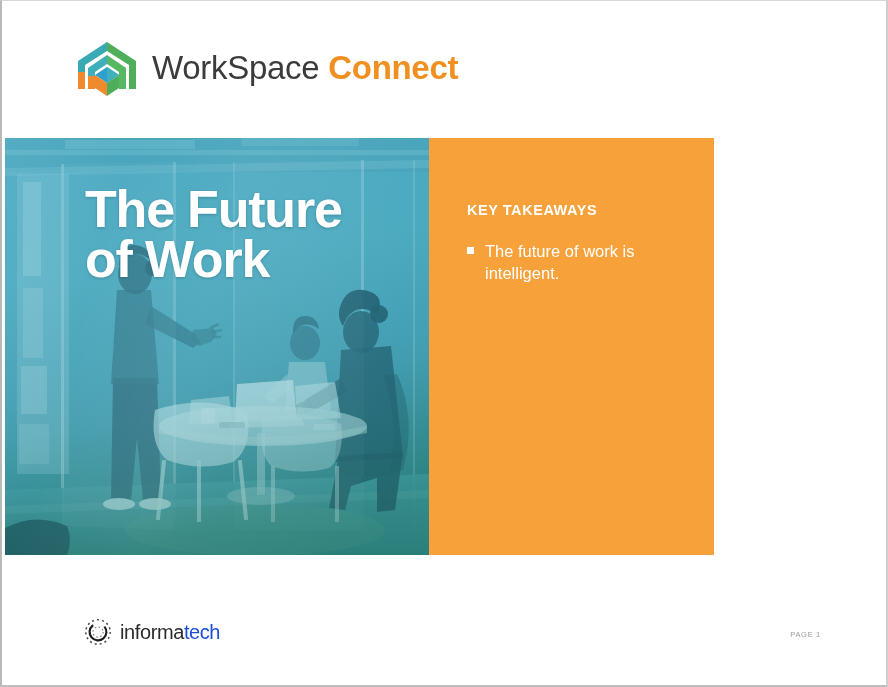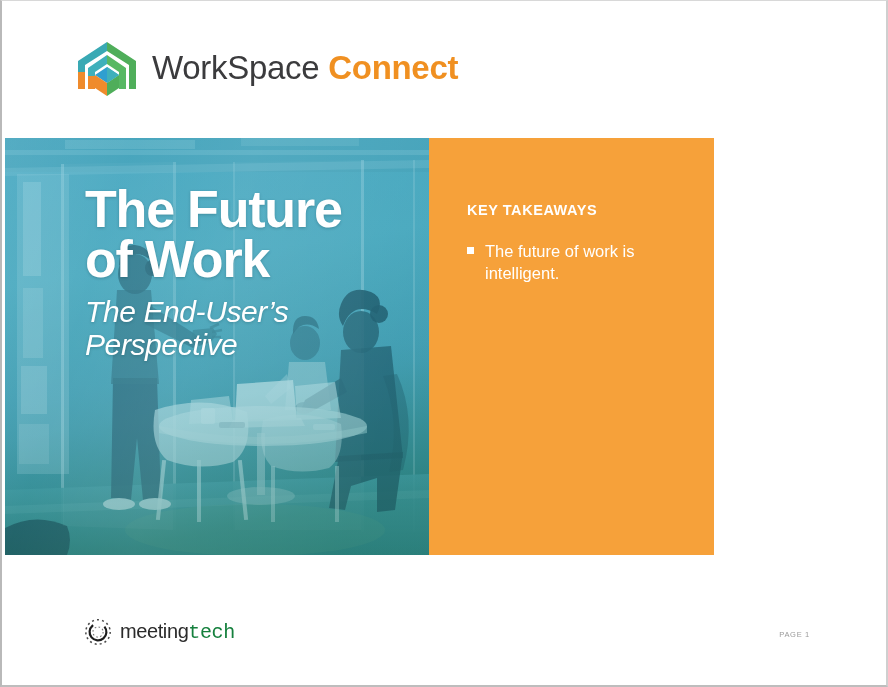--- a/index.html
+++ b/index.html
@@ -168,25 +168,25 @@
     gap: 7px;
   }
   .informa-mark { width: 30px; height: 30px; display:block; }
   .informa-text {
     font-size: 20px;
     letter-spacing: -0.4px;
     line-height: 1;
     white-space: nowrap;
   }
   .informa-word1 { color: #2b2b2b; font-weight: 400; }
-  .informa-word2 { color: #15803d; font-weight: 400; font-family: Liberation Mono, monospace; }
+  .informa-word2 { color: #1d4ed8; font-weight: 400; }
 
   .page-number {
     position: absolute;
-    right: 76px;
+    right: 65px;
     top: 629px;
     color: #9a9a9a;
     font-size: 7.5px;
     letter-spacing: 0.7px;
     font-weight: 400;
   }
 </style>
 </head>
 <body>
 
@@ -352,22 +352,20 @@
         <rect x="0" y="0" width="424" height="417" fill="url(#glassSheen)"></rect>
         <path d="M58 26 L168 24 L168 392 L58 388 Z" fill="#ffffff" opacity="0.06"></path>
         <path d="M230 24 L356 22 L356 392 L230 392 Z" fill="#ffffff" opacity="0.04"></path>
 
         <rect x="0" y="0" width="424" height="417" fill="url(#tealWash)"></rect>
       </svg>
 
       <div class="hero-copy">
         <h1 class="hero-title">The Future
 of Work</h1>
-        <h2 class="hero-subtitle">The End-User’s
-Perspective</h2>
       </div>
     </div>
 
     <div class="hero-panel">
       <div class="takeaways">
         <div class="takeaways-heading">KEY TAKEAWAYS</div>
         <ul class="takeaway-list">
           <li class="takeaway-item">
             <span class="takeaway-bullet"></span>
             <span>The future of work is intelligent.</span>
@@ -379,19 +377,19 @@
 
   <div class="footer"></div>
 
   <div class="footer-logo">
     <svg class="informa-mark" viewBox="0 0 30 30">
       <circle cx="15" cy="15" r="8.4" fill="none" stroke="#1d1d1d" stroke-width="2.2" stroke-dasharray="40 13" transform="rotate(-40 15 15)"></circle>
       <circle cx="15" cy="15" r="12.2" fill="none" stroke="#2b2b2b" stroke-width="1.5" stroke-dasharray="2 3.1" opacity="0.85"></circle>
       <circle cx="15" cy="15" r="5.1" fill="none" stroke="#3a3a3a" stroke-width="1.1" stroke-dasharray="1.6 2.4" opacity="0.7"></circle>
     </svg>
     <div class="informa-text">
-      <span class="informa-word1">meeting</span><span class="informa-word2">tech</span>
+      <span class="informa-word1">informa</span><span class="informa-word2">tech</span>
     </div>
   </div>
 
   <div class="page-number">PAGE 1</div>
 
 </div>
 
 </body></html>

